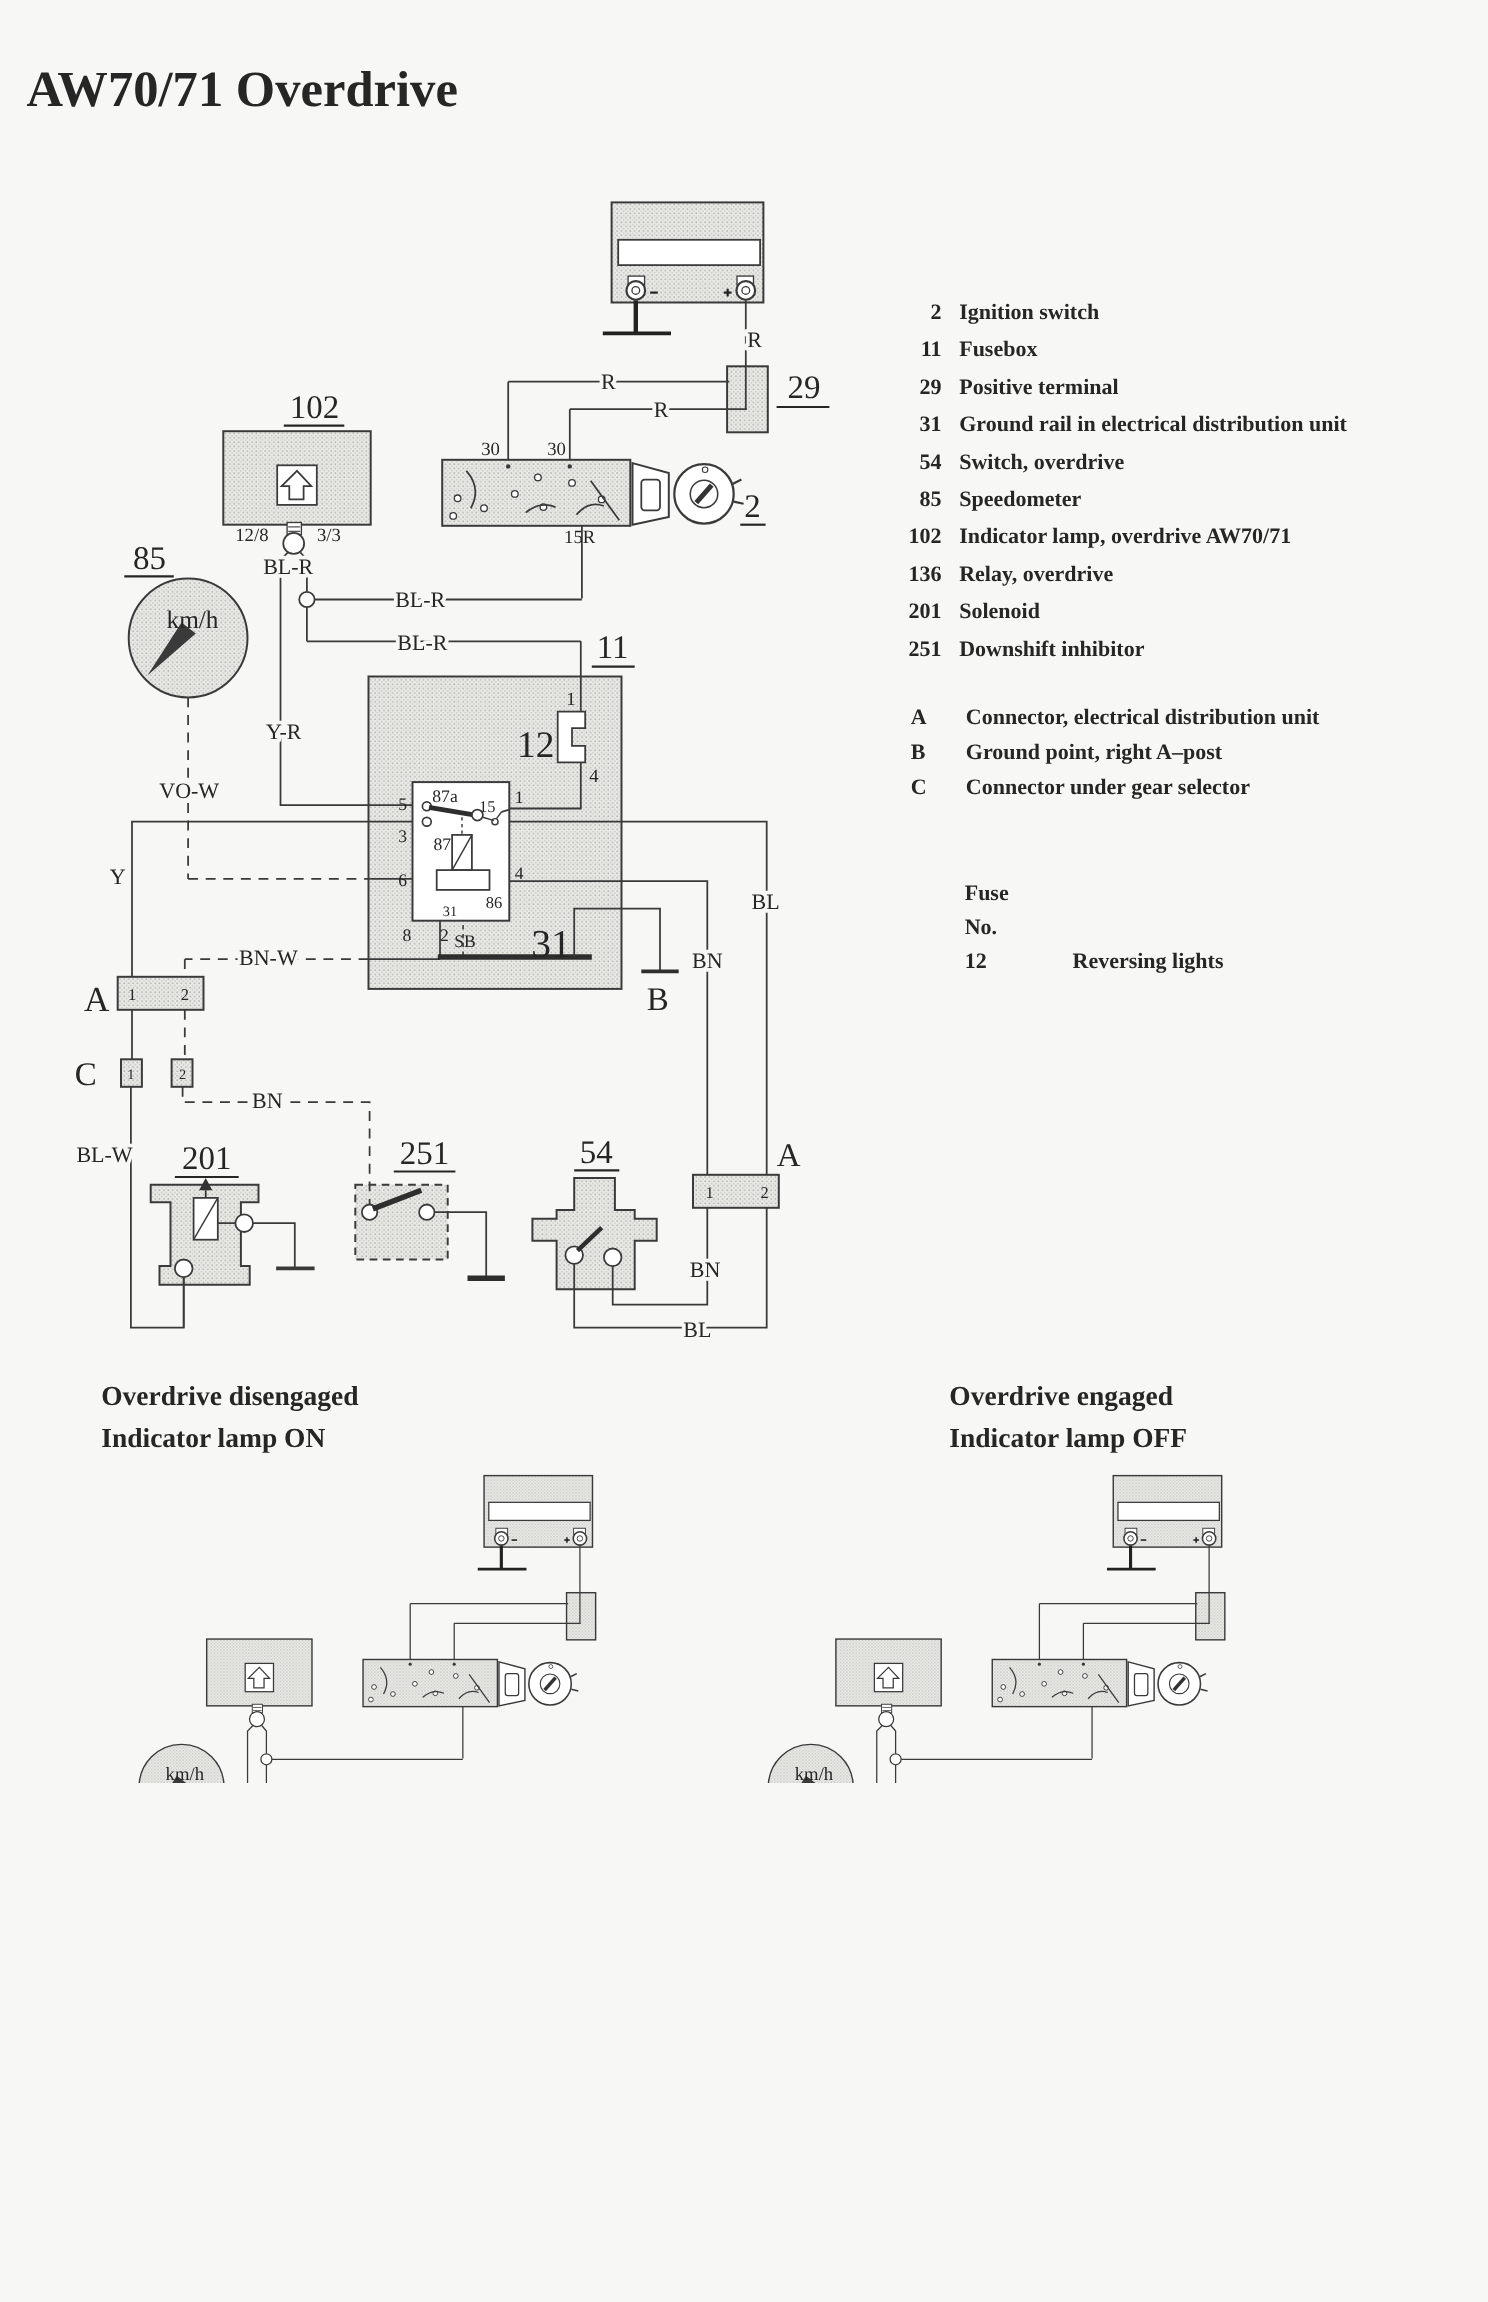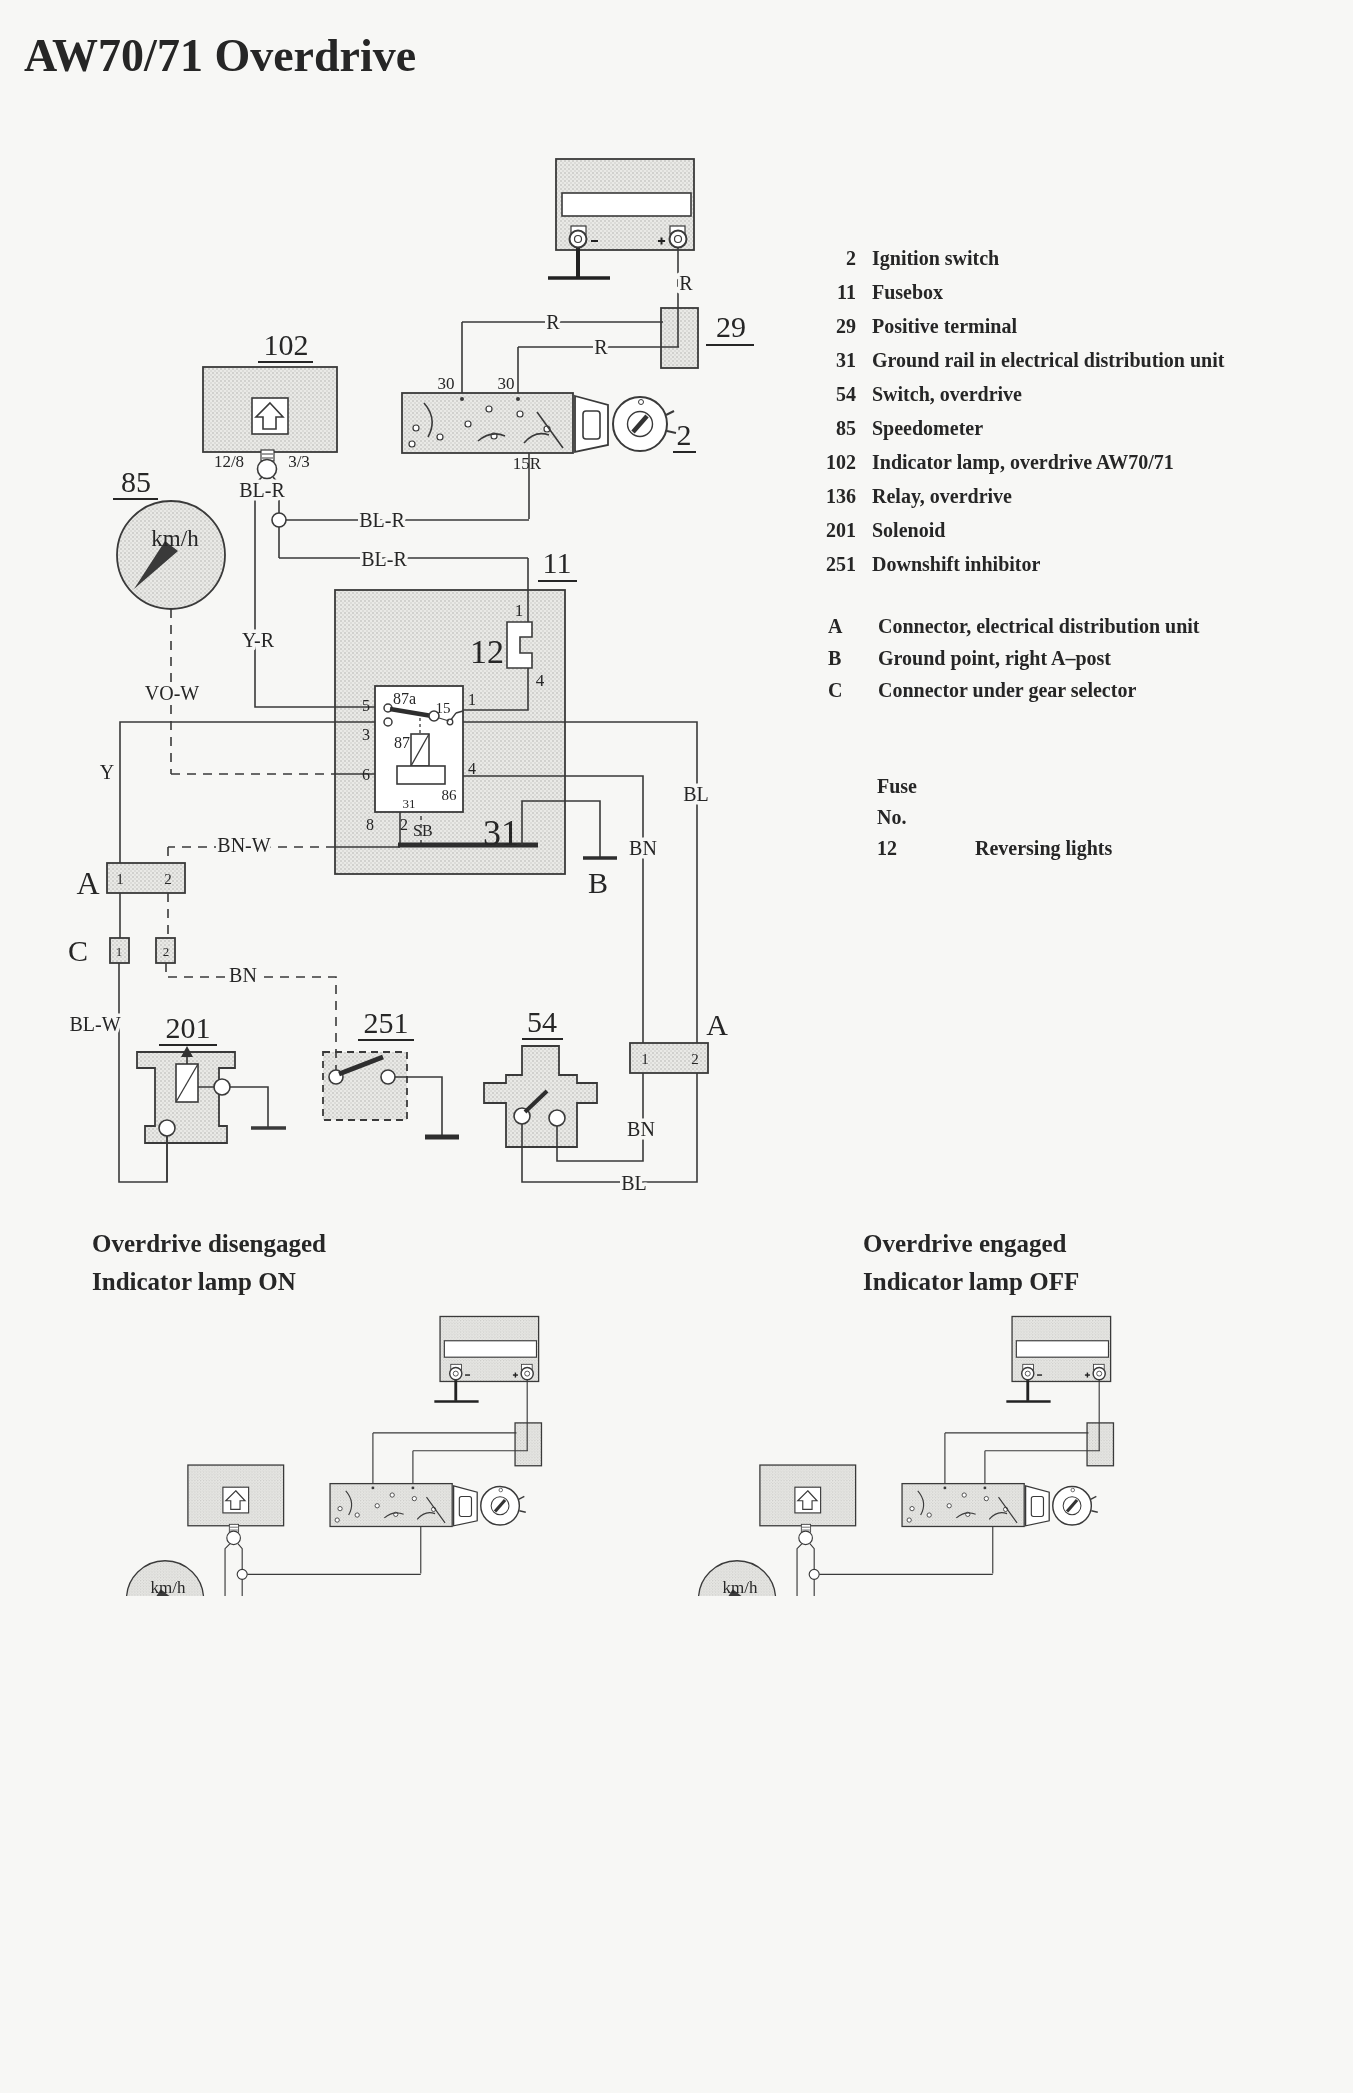--- a/index.html
+++ b/index.html
@@ -1,16 +1,16 @@
 <!DOCTYPE html>
 <html><head>
 <meta charset="utf-8">
 <style>
   html,body { margin:0; padding:0; background:#f7f7f5; }
-  .page { width:1353px; height:1596px; position:relative; background:#f7f7f5; }
+  .page { width:1353px; height:1596px; position:relative; background:#f7f7f5;margin-top:25px; }
   svg { display:block; }
   .t  { font-family:"Liberation Serif","DejaVu Serif",serif; fill:#262626; }
   .b  { font-weight:bold; }
   .halo { paint-order:stroke; stroke:#f7f7f5; stroke-width:7px; stroke-linejoin:round; }
   .w   { stroke:#3a3a3a; stroke-width:1.6; fill:none; }
   .wd  { stroke:#3a3a3a; stroke-width:1.6; fill:none; stroke-dasharray:9 7; }
   .bx  { stroke:#3a3a3a; stroke-width:1.8; fill:url(#dots); }
   .wh  { stroke:#3a3a3a; fill:#fff; }
 </style>
 </head>

